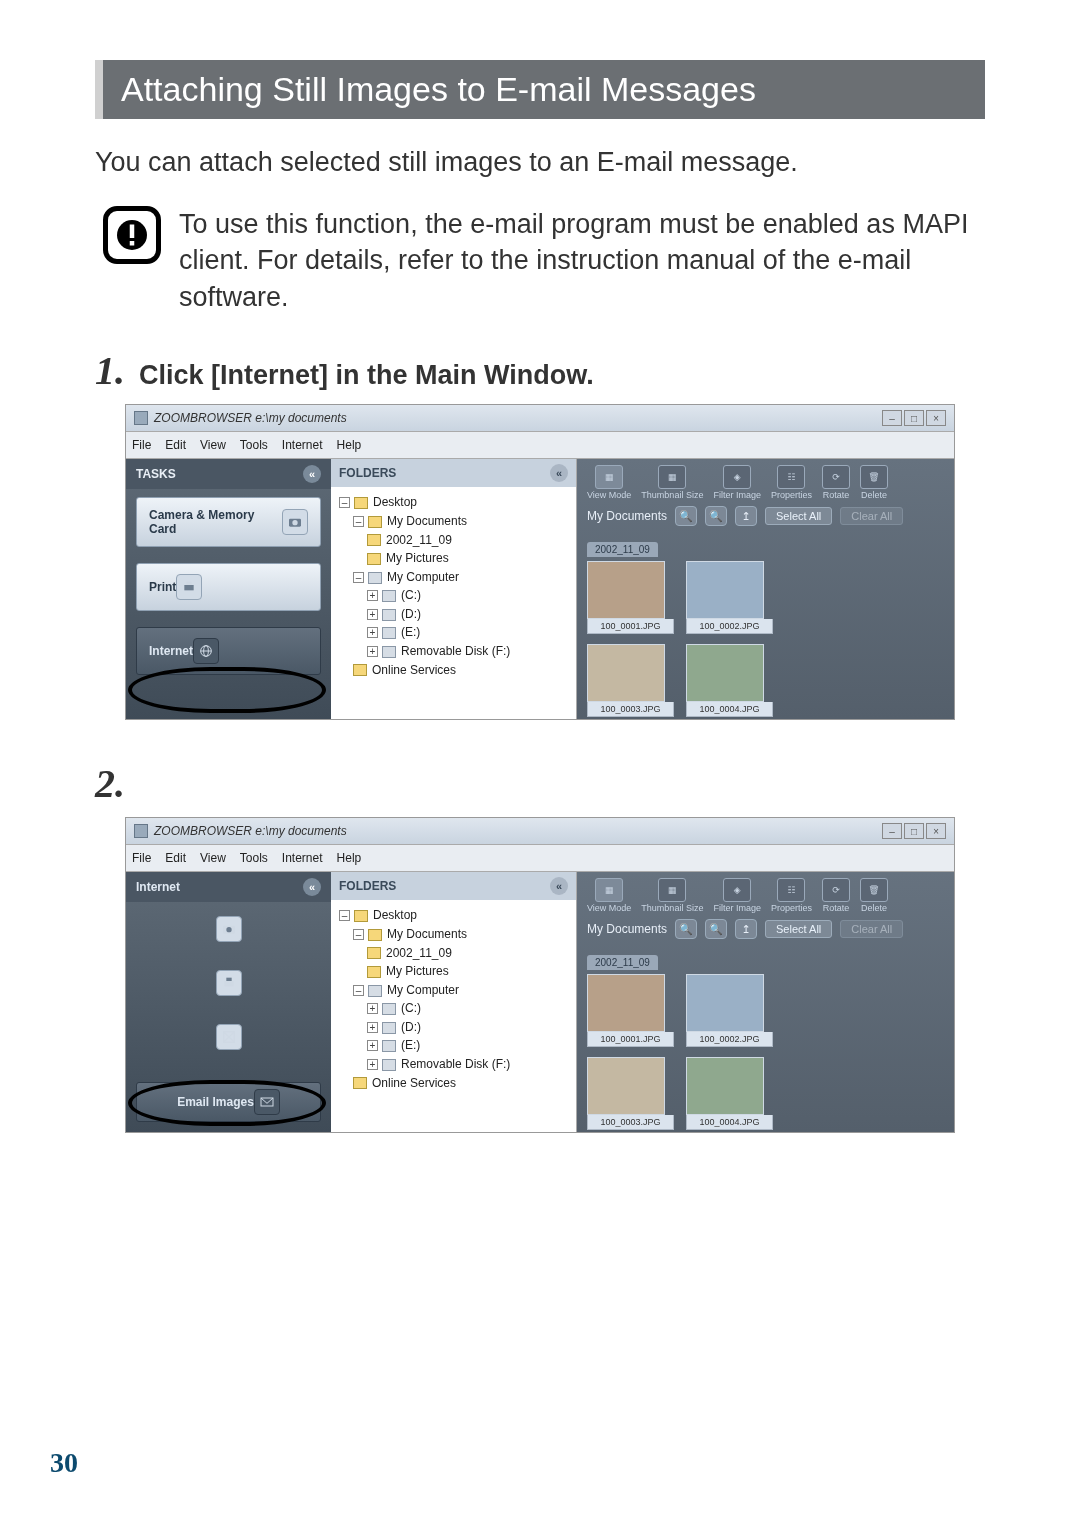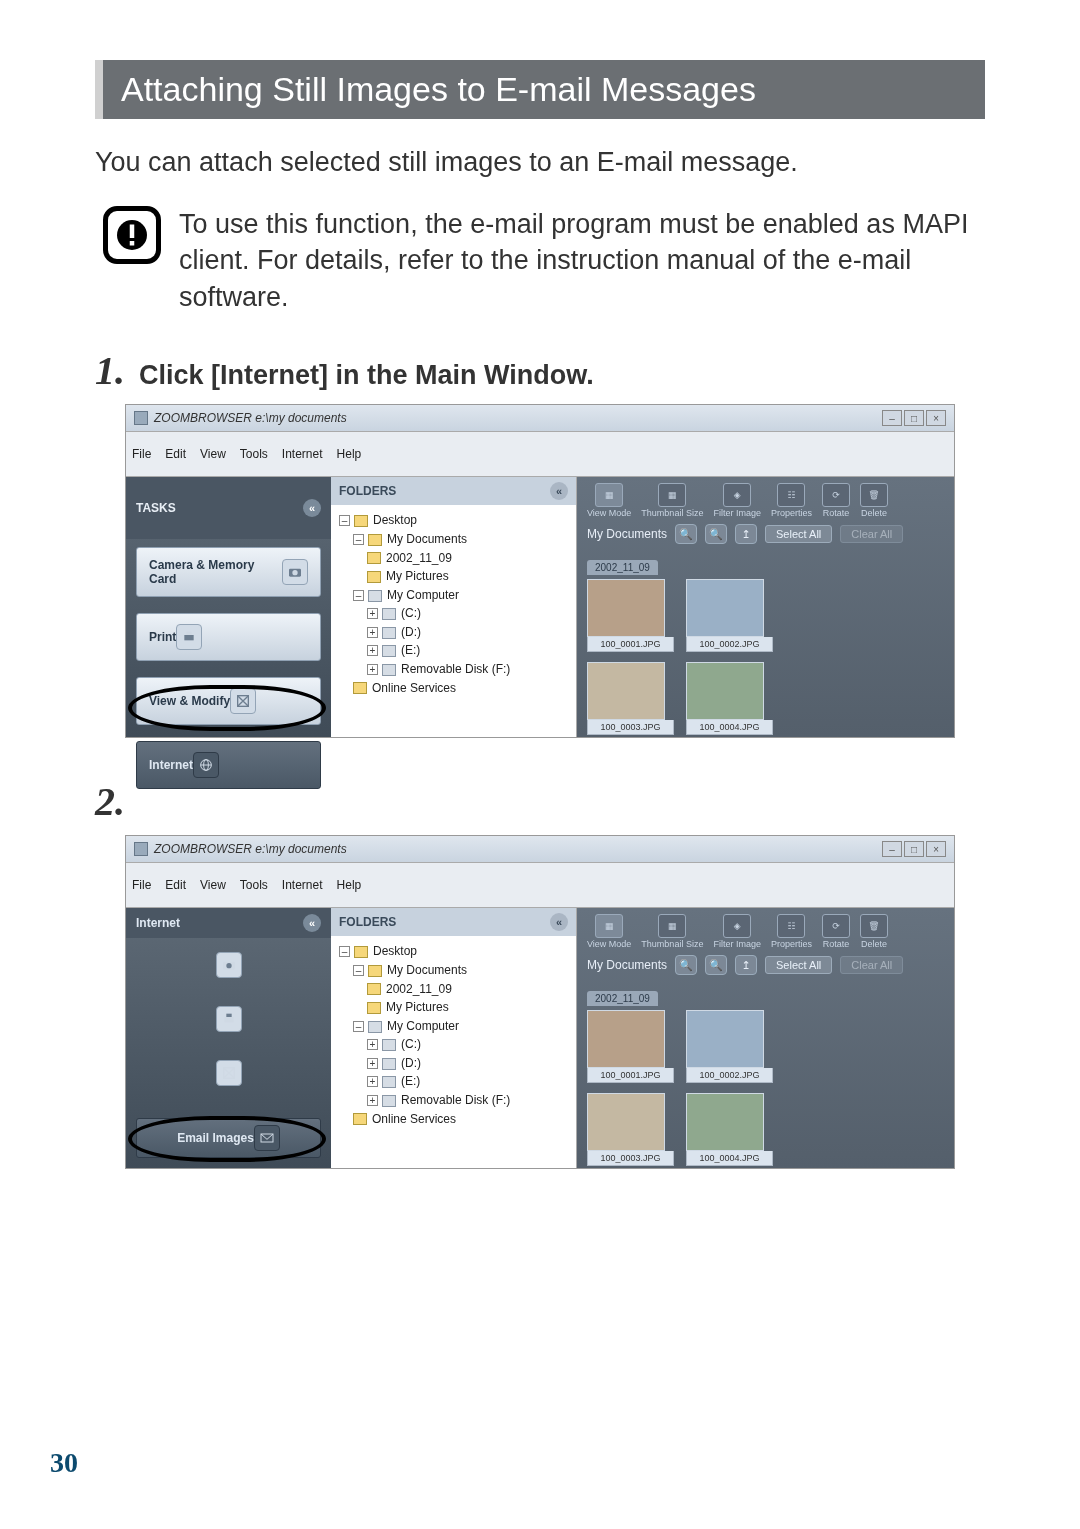--- a/index.html
+++ b/index.html
@@ -74,36 +74,36 @@
   }
   .titlebar-left { display:flex; align-items:center; gap:6px; }
   .tb-icon { width:14px;height:14px;background:#9ab;border:1px solid #678; }
   .win-btns { display:flex; gap:2px; }
   .win-btns span {
     width:20px;height:16px;background:#d0d8e2;border:1px solid #888;
     display:flex;align-items:center;justify-content:center;font-size:10px;color:#555;
   }
   .menubar {
     background:#e9edf2;
-    padding:15px 6px;
+    padding:6px 6px;
     display:flex; gap:14px;
     border-bottom:1px solid #aaa;
   }
   .menubar span { font-size:12px; color:#222; }
   .app-body { display:flex; height: 260px; }
   .left-panel {
     width: 205px;
     background: linear-gradient(#5e6a76,#3f4b57);
     color:#e8eef5;
     display:flex;flex-direction:column;
     position:relative;
   }
   .left-header {
     background:#4a5663;
-    padding:22px 10px;
+    padding:6px 10px;
     font-weight:700;
     display:flex;justify-content:space-between;align-items:center;
   }
   .collapse-btn {
     width:18px;height:18px;border-radius:50%;background:#7a8a9a;
     display:flex;align-items:center;justify-content:center;color:#fff;font-size:11px;
   }
   .task-item {
     margin:8px 10px;
     background: linear-gradient(#eef3f8,#c7d2de);
@@ -251,29 +251,20 @@
       </div>
       <div class="task-item">
         <span class="label">Print</span>
         <span class="task-icon">
             <svg viewBox="0 0 24 24">
               <rect x="5" y="9" width="14" height="8" fill="#6d7e90"></rect>
               <rect x="8" y="4" width="8" height="5" fill="#cfd9e4"></rect>
             </svg>
           </span>
       </div>
-      <div class="task-item">
-        <span class="label">View &amp; Modify</span>
-        <span class="task-icon">
-            <svg viewBox="0 0 24 24">
-              <rect x="4" y="4" width="16" height="16" fill="none" stroke="#6d7e90" stroke-width="2"></rect>
-              <path d="M4 4 L20 20 M20 4 L4 20" stroke="#6d7e90" stroke-width="2"></path>
-            </svg>
-          </span>
-      </div>
       <div class="task-item internet">
         <span class="label">Internet</span>
         <span class="task-icon" style="background:#4a5866;border-color:#2f3b48">
             <svg viewBox="0 0 24 24">
               <circle cx="12" cy="12" r="8" fill="none" stroke="#cfd9e4" stroke-width="1.5"></circle>
               <ellipse cx="12" cy="12" rx="3.5" ry="8" fill="none" stroke="#cfd9e4" stroke-width="1.5"></ellipse>
               <line x1="4" y1="12" x2="20" y2="12" stroke="#cfd9e4" stroke-width="1.5"></line>
             </svg>
           </span>
       </div>

